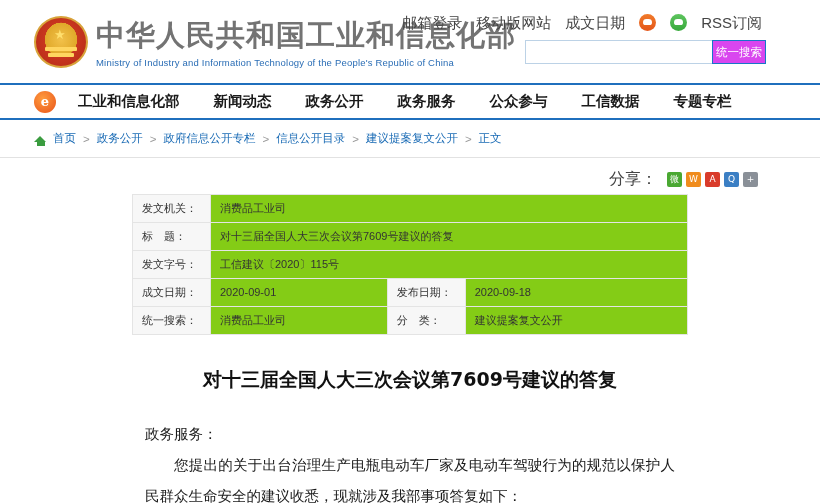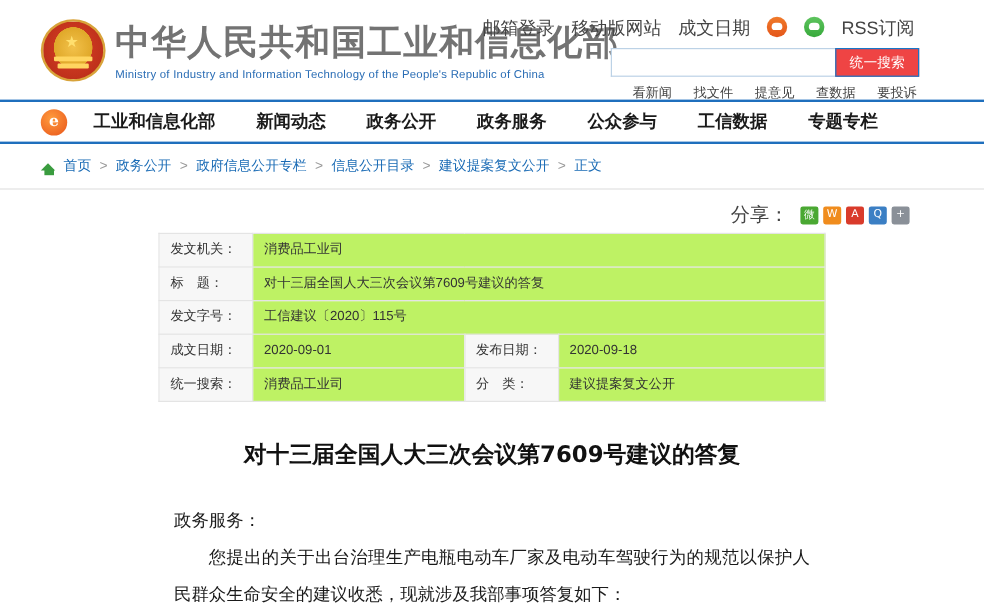--- a/index.html
+++ b/index.html
@@ -70,21 +70,21 @@
   
   .searchbox {
     position: absolute; right: 54px; top: 40px;
     display: flex; align-items: stretch;
   }
   .searchbox input {
     width: 187px; height: 24px; border: 1px solid #bcd2e6;
     border-right: none; font-size: 11px; padding: 0 6px; outline: none; color:#333;
   }
   .searchbox .btn {
-    width: 70px; height: 24px; background: #ef4444; color: #fff;
+    width: 54px; height: 24px; background: #d946ef; color: #fff;
     font-size: 11.5px; display: flex; align-items: center; justify-content: center;
     cursor: pointer; border: 1px solid #1876c8;
   }
   .sublinks {
     position: absolute; right: 56px; top: 70px;
     font-size: 11px; color: #444; display: flex; gap: 18px;
   }
   .sublinks a { color: #444; text-decoration: none; }
 
   
@@ -144,21 +144,21 @@
   .ic.blue { background:#3b7fc4; }
   .ic.gray { background:#8a9098; }
 
   
   .info {
     margin: 2px auto 0; width: 556px; border-collapse: collapse;
     font-size: 11px; color: #333;
   }
   .info td {
     border: 1px solid #e4e4e4; padding: 6px 9px; line-height: 15px;
-    background: #bef264;
+    background: #84cc16;
   }
   .info td.lbl { background: #f7f7f7; color: #333; width: 78px; white-space: nowrap; text-align: justify; }
 
   
   .doc-title {
     text-align: center; font-size: 19px; font-weight: bold; color: #111;
     margin: 30px auto 0; width: 640px; line-height: 28px;
     font-family: "DejaVu Sans", "Liberation Sans", sans-serif;
   }
   .body-text {
@@ -193,27 +193,20 @@
       <span class="circ red"></span>
       <span class="circ green"></span>
       <a href="#">RSS订阅</a>
     </div>
 
     <div class="searchbox">
       <input type="text" placeholder="" style="">
       <div class="btn">统一搜索</div>
     </div>
 
-    <div class="sublinks">
-      <a href="#">看新闻</a>
-      <a href="#">找文件</a>
-      <a href="#">提意见</a>
-      <a href="#">查数据</a>
-      <a href="#">要投诉</a>
-    </div>
   </div>
 
   <div class="nav">
     <div class="logo-e">e</div>
     <div class="item">工业和信息化部</div>
     <div class="item">新闻动态</div>
     <div class="item">政务公开</div>
     <div class="item">政务服务</div>
     <div class="item">公众参与</div>
     <div class="item">工信数据</div>

